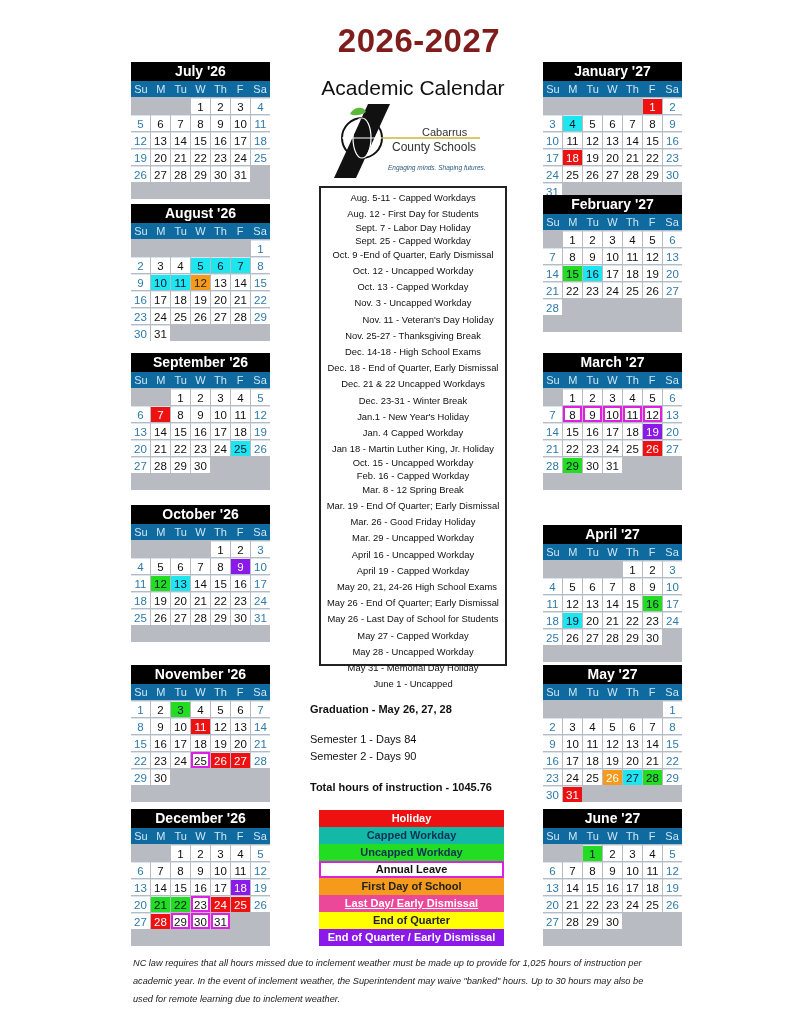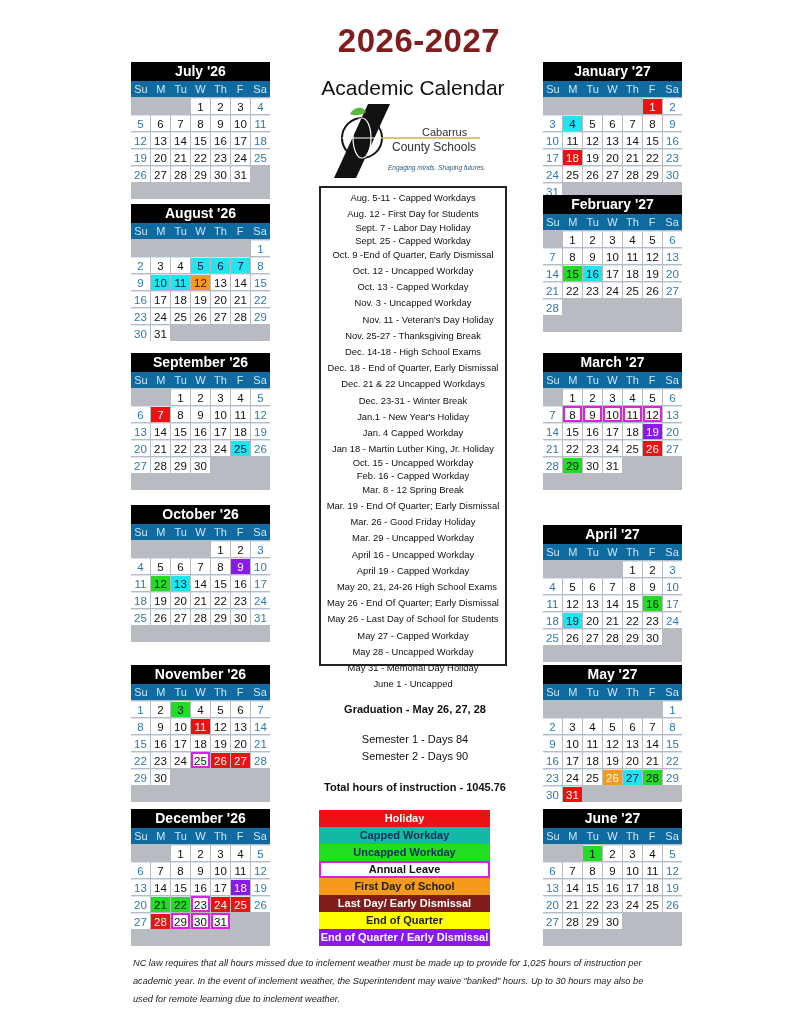--- a/index.html
+++ b/index.html
@@ -45,25 +45,25 @@
   .cell.eoq-ed { background: #8b1aea; color: #fff; }
   .cell.annual { outline: 2px solid #e020e0; outline-offset: -2px; }
 
   
   .events {
     position: absolute; left: 319px; top: 186px; width: 188px; height: 480px;
     border: 2px solid #222; background: #fff; padding-top: 2px;
   }
   .ev { font-size: 9.4px; text-align: center; color: #111; white-space: nowrap; }
 
-  .info { position: absolute; left: 310px; width: 210px; text-align: center; font-size: 11px; color: #111; }
+  .info { position: absolute; left: 310px; width: 210px; font-size: 11px; color: #111; }
   .info.b { font-weight: bold; }
 
   
-  .legend { position: absolute; left: 319px; top: 810px; width: 171px; }
+  .legend { position: absolute; left: 319px; top: 810px; width: 185px; }
   .lg { height: 17px; line-height: 17px; text-align: center; font-weight: bold; font-size: 11px; }
 
   .footnote {
     position: absolute; left: 133px; top: 954px; width: 520px; font-size: 9.2px;
     font-style: italic; color: #222; line-height: 18px;
   }
 </style>
 </head>
 <body>
 
@@ -942,18 +942,18 @@
 <div class="info" style="top:733px;">Semester 1 - Days 84</div>
 <div class="info" style="top:750px;">Semester 2 - Days 90</div>
 <div class="info b" style="top:781px;">Total hours of instruction - 1045.76</div>
 
 <div class="legend" id="legend-host">
     <div class="lg" style="background: rgb(238, 17, 17); color: rgb(255, 255, 255);">Holiday</div>
     <div class="lg" style="background: #14b8a6; color: rgb(16, 48, 90);">Capped Workday</div>
     <div class="lg" style="background: rgb(34, 221, 34); color: rgb(16, 48, 90);">Uncapped Workday</div>
     <div class="lg" style="background: rgb(255, 255, 255); color: rgb(17, 17, 17); border: 2px solid rgb(224, 32, 224); line-height: 13px;">Annual Leave</div>
     <div class="lg" style="background: rgb(245, 154, 26); color: rgb(34, 34, 34);">First Day of School</div>
-    <div class="lg" style="background: #7f1d1d; color: rgb(255, 255, 255);">Last Day/ Early Dismissal</div>
+    <div class="lg" style="background: #ec4899; color: rgb(255, 255, 255); text-decoration: underline;">Last Day/ Early Dismissal</div>
     <div class="lg" style="background: rgb(255, 255, 0); color: rgb(34, 34, 34);">End of Quarter</div>
     <div class="lg" style="background: rgb(139, 26, 234); color: rgb(255, 255, 255);">End of Quarter / Early Dismissal</div>
   </div>
 
 <div class="footnote">NC law requires that all hours missed due to inclement weather must be made up to provide for 1,025 hours of instruction per academic year. In the event of inclement weather, the Superintendent may waive "banked" hours. Up to 30 hours may also be used for remote learning due to inclement weather.</div>
 
 </body></html>

